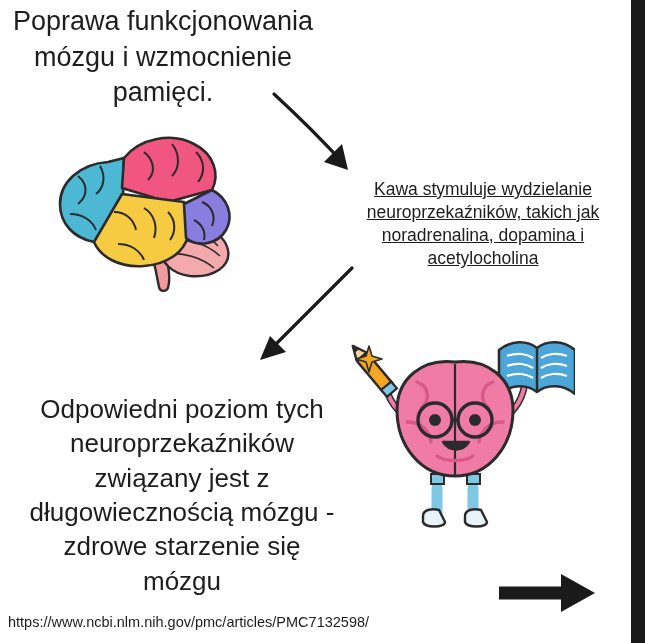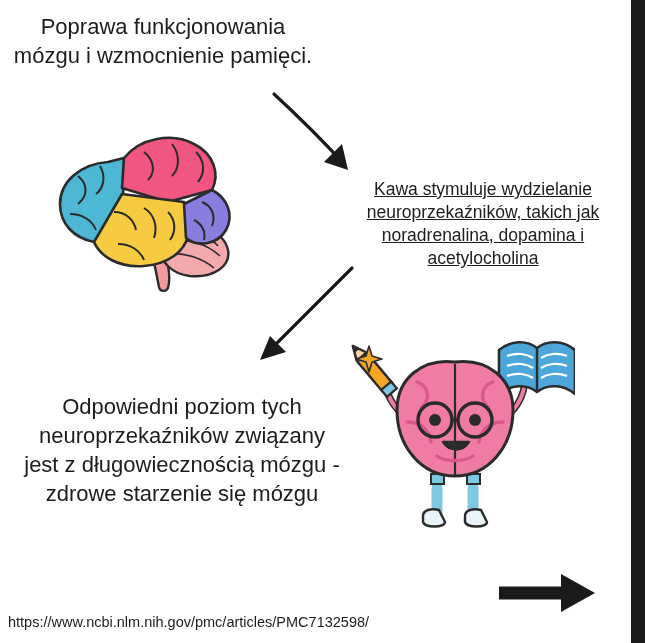--- a/index.html
+++ b/index.html
@@ -30,37 +30,37 @@
   }
   .text-block {
     position: absolute;
     color: #1d1d1d;
     line-height: 1.32;
     text-align: center;
     white-space: pre-line;
   }
   #text-top {
     left: 8px;
-    top: 12px;
+    top: 4px;
     width: 310px;
-    font-size: 22px;
+    font-size: 27px;
     text-align: center;
   }
   #text-right {
     left: 338px;
     top: 178px;
     width: 290px;
     font-size: 17.5px;
     text-decoration: underline;
   }
   #text-bottom {
     left: 22px;
     top: 392px;
     width: 320px;
-    font-size: 22px;
+    font-size: 26px;
   }
   #source-url {
     position: absolute;
     left: 8px;
     top: 614px;
     font-size: 14.5px;
     color: #1d1d1d;
     text-align: left;
   }
   .arrow-svg {

